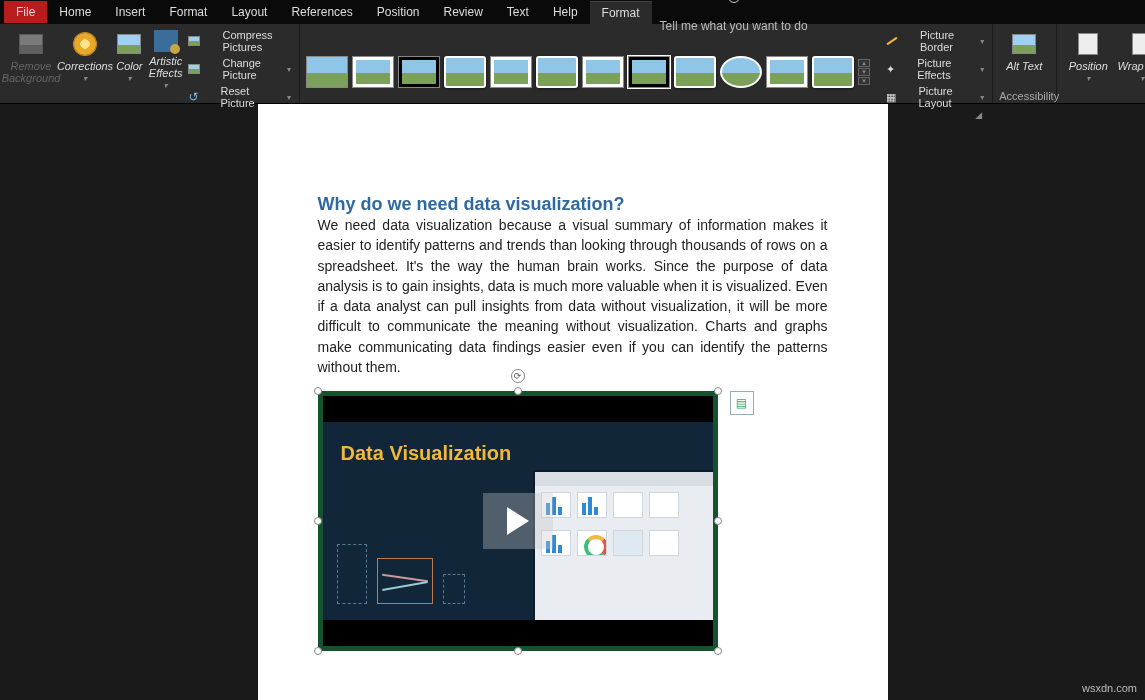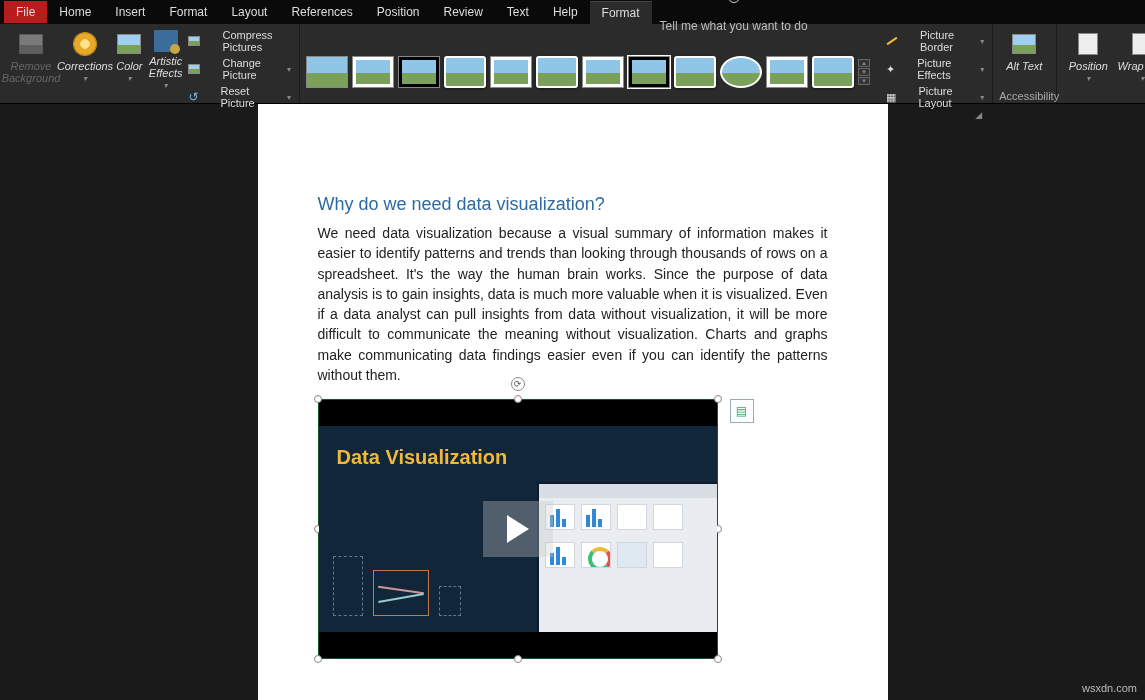--- a/index.html
+++ b/index.html
@@ -38,31 +38,31 @@
   .style-thumb.soft   { border-radius:3px; box-shadow:0 1px 3px rgba(0,0,0,.5); border:2px solid #fff; }
   .style-thumb.oval   { border-radius:50%; border:2px solid #fff; }
   .gallery-more { width:14px; display:flex; flex-direction:column; gap:1px; }
   .gallery-more span { width:12px; height:8px; border:1px solid #666; background:#333; cursor:pointer; font-size:7px; line-height:6px; text-align:center; color:#888;}
   
   .launcher { font-size:9px; color:#888; text-align:right; padding-right:4px; cursor:pointer; }
   
   
   .doc-bg { background:#1a1a1a; height: calc(700px - 104px); display:flex; justify-content:center; overflow:hidden; }
   .page   { width:630px; background:#fff; margin-top:0; padding:90px 60px 40px 60px; color:#222; position:relative; }
-  .page h2 { color:#2e6aa0; font-size:18px; font-weight:400; margin-bottom:8px; }
+  .page h2 { color:#2e6aa0; font-size:18px; font-weight:700; margin-bottom:0; }
   .page p  { font-size:14px; line-height:1.45; text-align:justify; }
   
   
   .video-wrap { position:relative; margin-top:14px; width:400px; }
   .handle { position:absolute; width:8px; height:8px; background:#fff; border:1px solid #888; border-radius:50%; }
   .h-tl{top:-4px;left:-4px}.h-tr{top:-4px;right:-4px}.h-bl{bottom:-4px;left:-4px}.h-br{bottom:-4px;right:-4px}
   .h-t{top:-4px;left:50%;margin-left:-4px}.h-b{bottom:-4px;left:50%;margin-left:-4px}
   .h-l{top:50%;left:-4px;margin-top:-4px}.h-r{top:50%;right:-4px;margin-top:-4px}
   .rotate{position:absolute;top:-22px;left:50%;margin-left:-7px;width:14px;height:14px;border:1px solid #888;border-radius:50%;background:#fff;display:flex;align-items:center;justify-content:center;font-size:9px;color:#555}
-  .video-frame { width:400px; height:260px; background:#000; border:1px solid #14532d; display:flex; flex-direction:column; }
+  .video-frame { width:400px; height:260px; background:#000; border:5px solid #14532d; display:flex; flex-direction:column; }
   .vid-body { flex:1; background:#12263a; position:relative; padding:20px 18px; overflow:hidden; }
   .vid-title1 { color:#f0b93a; font-size:20px; font-weight:700; }
   .vid-title2 { color:#e8eef4; font-size:18px; font-weight:300; margin-top:2px; }
   .play { position:absolute; top:50%; left:50%; width:70px; height:56px; margin:-28px 0 0 -35px; background:rgba(200,200,200,.35); display:flex; align-items:center; justify-content:center; }
   .play .tri { width:0;height:0;border-left:22px solid #fff;border-top:14px solid transparent;border-bottom:14px solid transparent;}
   
   .dash-laptop { position:absolute; right:-30px; bottom:0; width:210px; height:150px; background:#e9edf1; border:2px solid #0d1b2a; border-bottom:none; }
   .dash-laptop .hdr { height:14px; background:#d7dde3; }
   .dash-row { display:flex; gap:6px; padding:6px; }
   .mini-chart { width:30px; height:26px; background:#fff; border:1px solid #cfd6dd; position:relative; overflow:hidden;}

